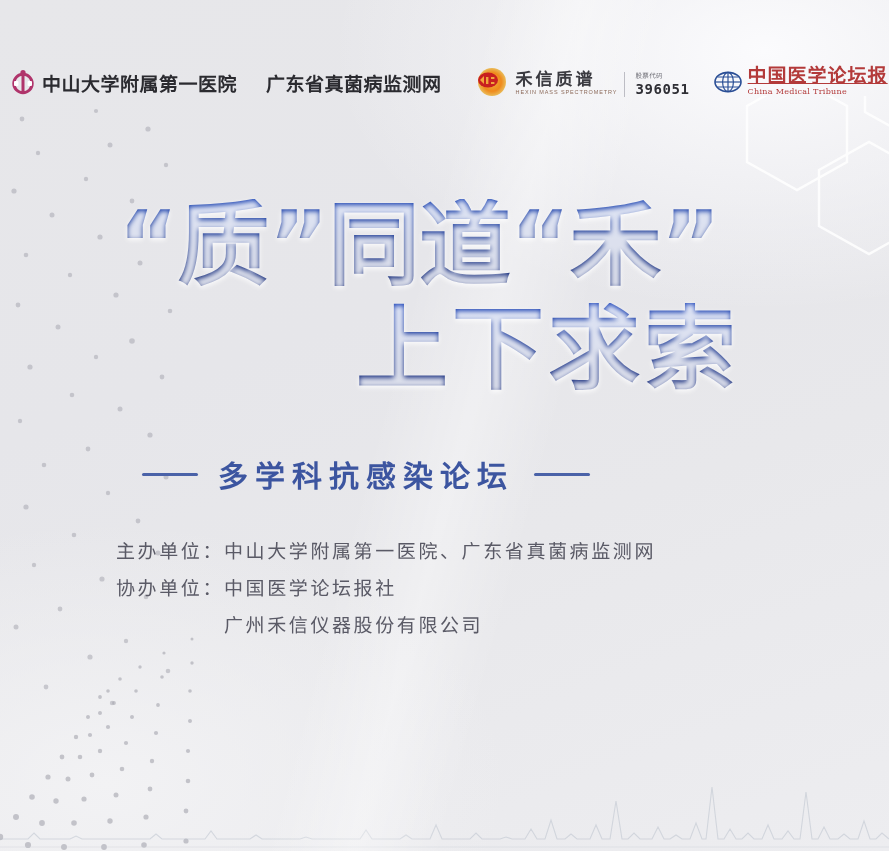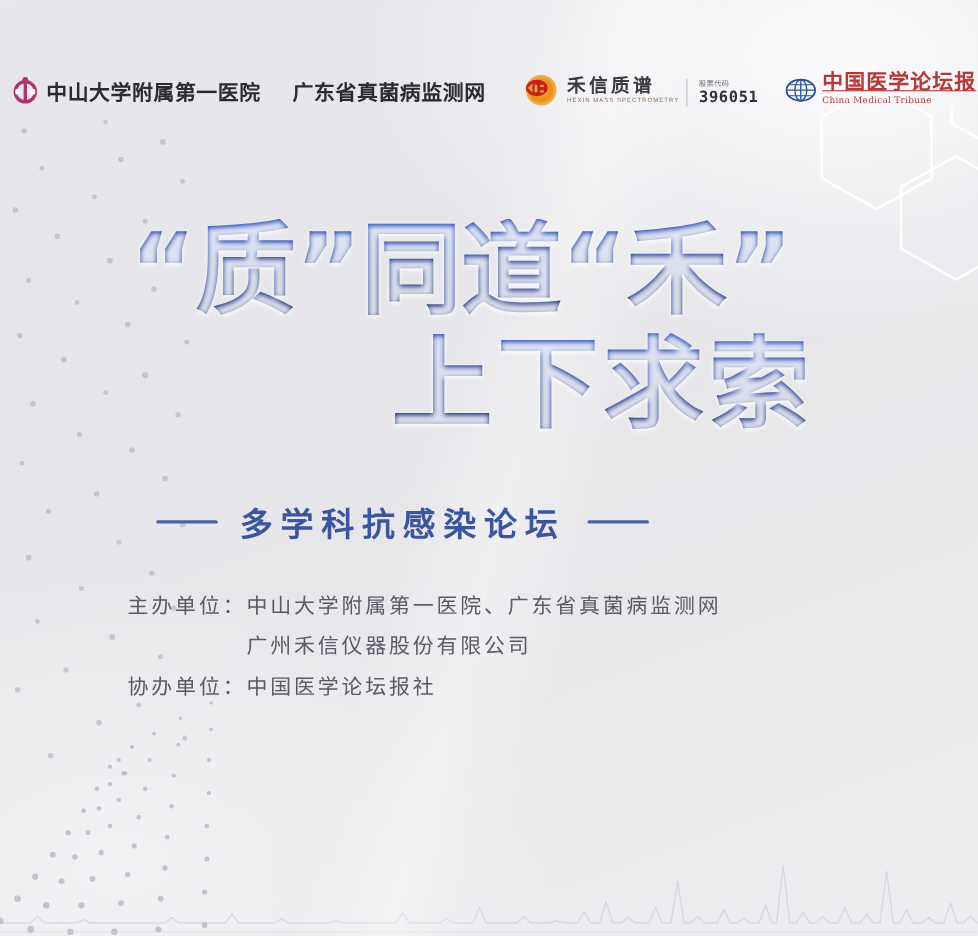--- a/index.html
+++ b/index.html
@@ -313,17 +313,17 @@
   </div>
 
   <div class="subtitle">
     <span class="sub-rule"></span>
     <span class="sub-text">多学科抗感染论坛</span>
     <span class="sub-rule"></span>
   </div>
 
   <div class="orgs">
     <div class="org-line org-l1">主办单位：中山大学附属第一医院、广东省真菌病监测网</div>
+    <div class="org-line org-l3">协办单位：中国医学论坛报社</div>
     <div class="org-line org-l2">广州禾信仪器股份有限公司</div>
-    <div class="org-line org-l3">协办单位：中国医学论坛报社</div>
   </div>
 
 </div>
 
 </body></html>

